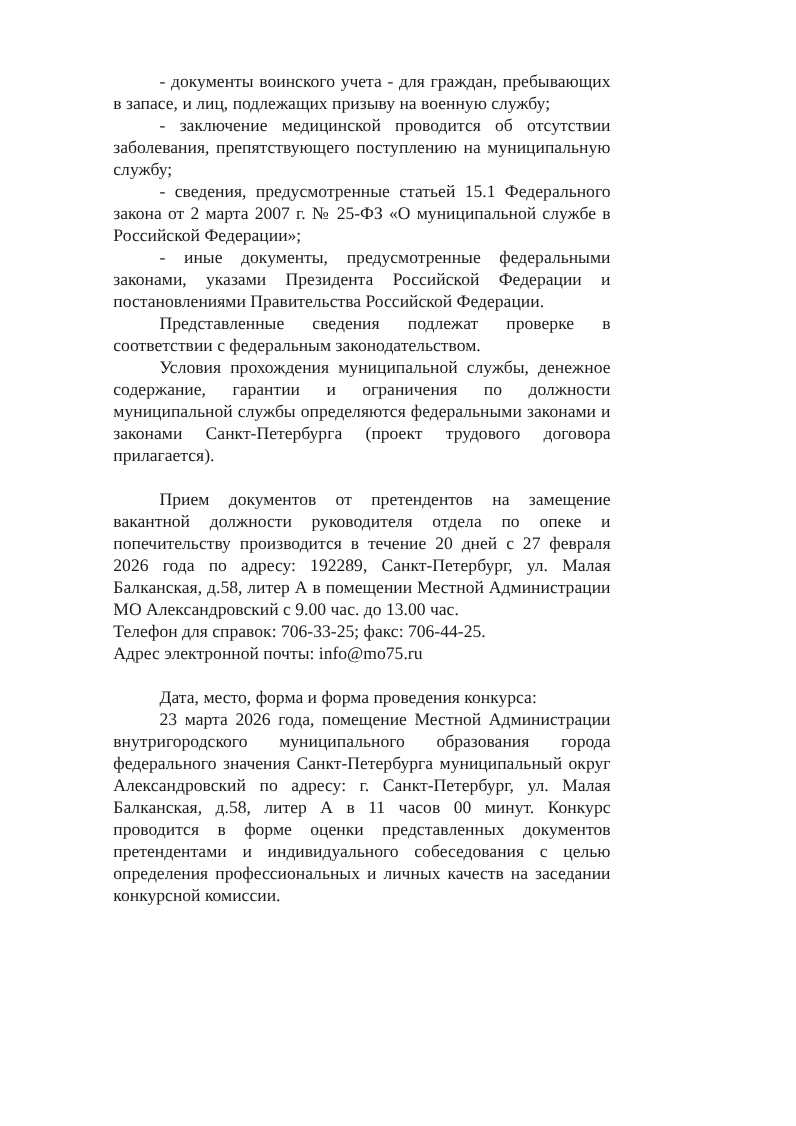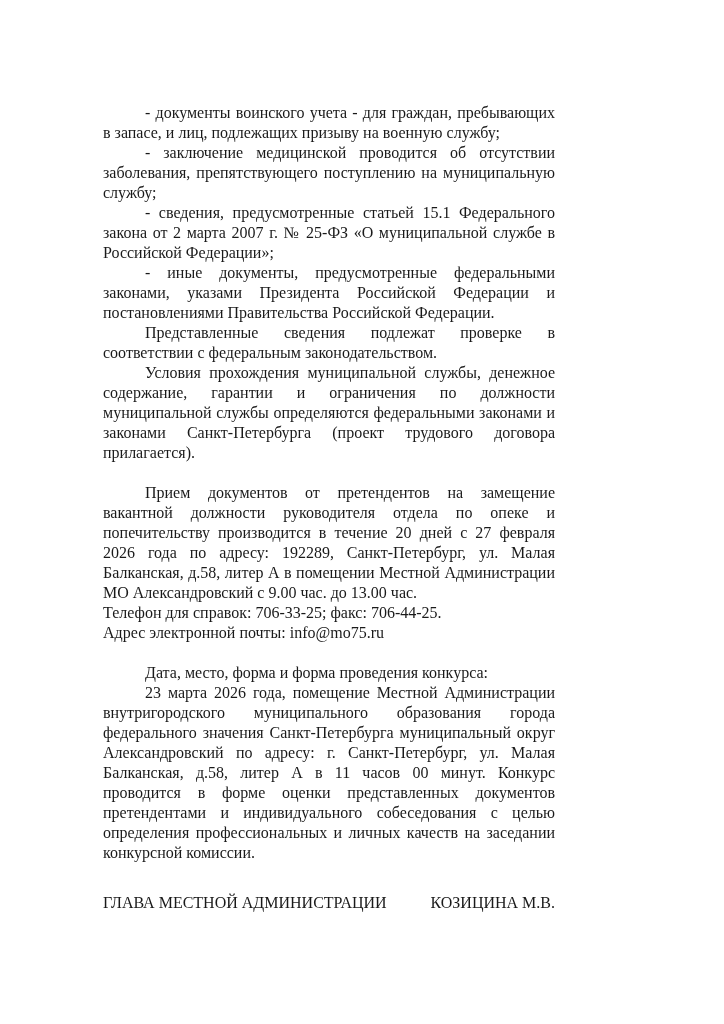--- a/index.html
+++ b/index.html
@@ -13,21 +13,21 @@
     overflow: hidden;
     font-family: "Liberation Serif", "DejaVu Serif", serif;
     font-size: 16px;
     line-height: 20px;
     color: #1a1a1a;
   }
   .page {
     box-sizing: border-box;
     width: 614px;
     height: 1024px;
-    padding: 103px 59px 0 103px;
+    padding: 65px 59px 0 103px;
     background: #ffffff;
   }
   .page p {
     margin: 0;
     text-align: justify;
     text-indent: 42px;
     word-spacing: normal;
   }
   .page p.no-indent {
     text-indent: 0;
@@ -66,18 +66,14 @@
   <p class="no-indent">Телефон для справок: 706-33-25; факс: 706-44-25.</p>
   <p class="no-indent">Адрес электронной почты: info@mo75.ru</p>
 
   <div class="blank-line"></div>
 
   <p>Дата, место, форма и форма проведения конкурса:</p>
   <p>23 марта 2026 года, помещение Местной Администрации внутригородского муниципального образования города федерального значения Санкт-Петербурга муниципальный округ Александровский по адресу: г. Санкт-Петербург, ул. Малая Балканская, д.58, литер А в 11 часов 00 минут. Конкурс проводится в форме оценки представленных документов претендентами и индивидуального собеседования с целью определения профессиональных и личных качеств на заседании конкурсной комиссии.</p>
 
   <div class="sig-spacer"></div>
 
-  <div class="signature-row">
-    <span>ГЛАВА МЕСТНОЙ АДМИНИСТРАЦИИ</span>
-    <span>КОЗИЦИНА М.В.</span>
-  </div>
 
 </div>
 
 </body></html>

